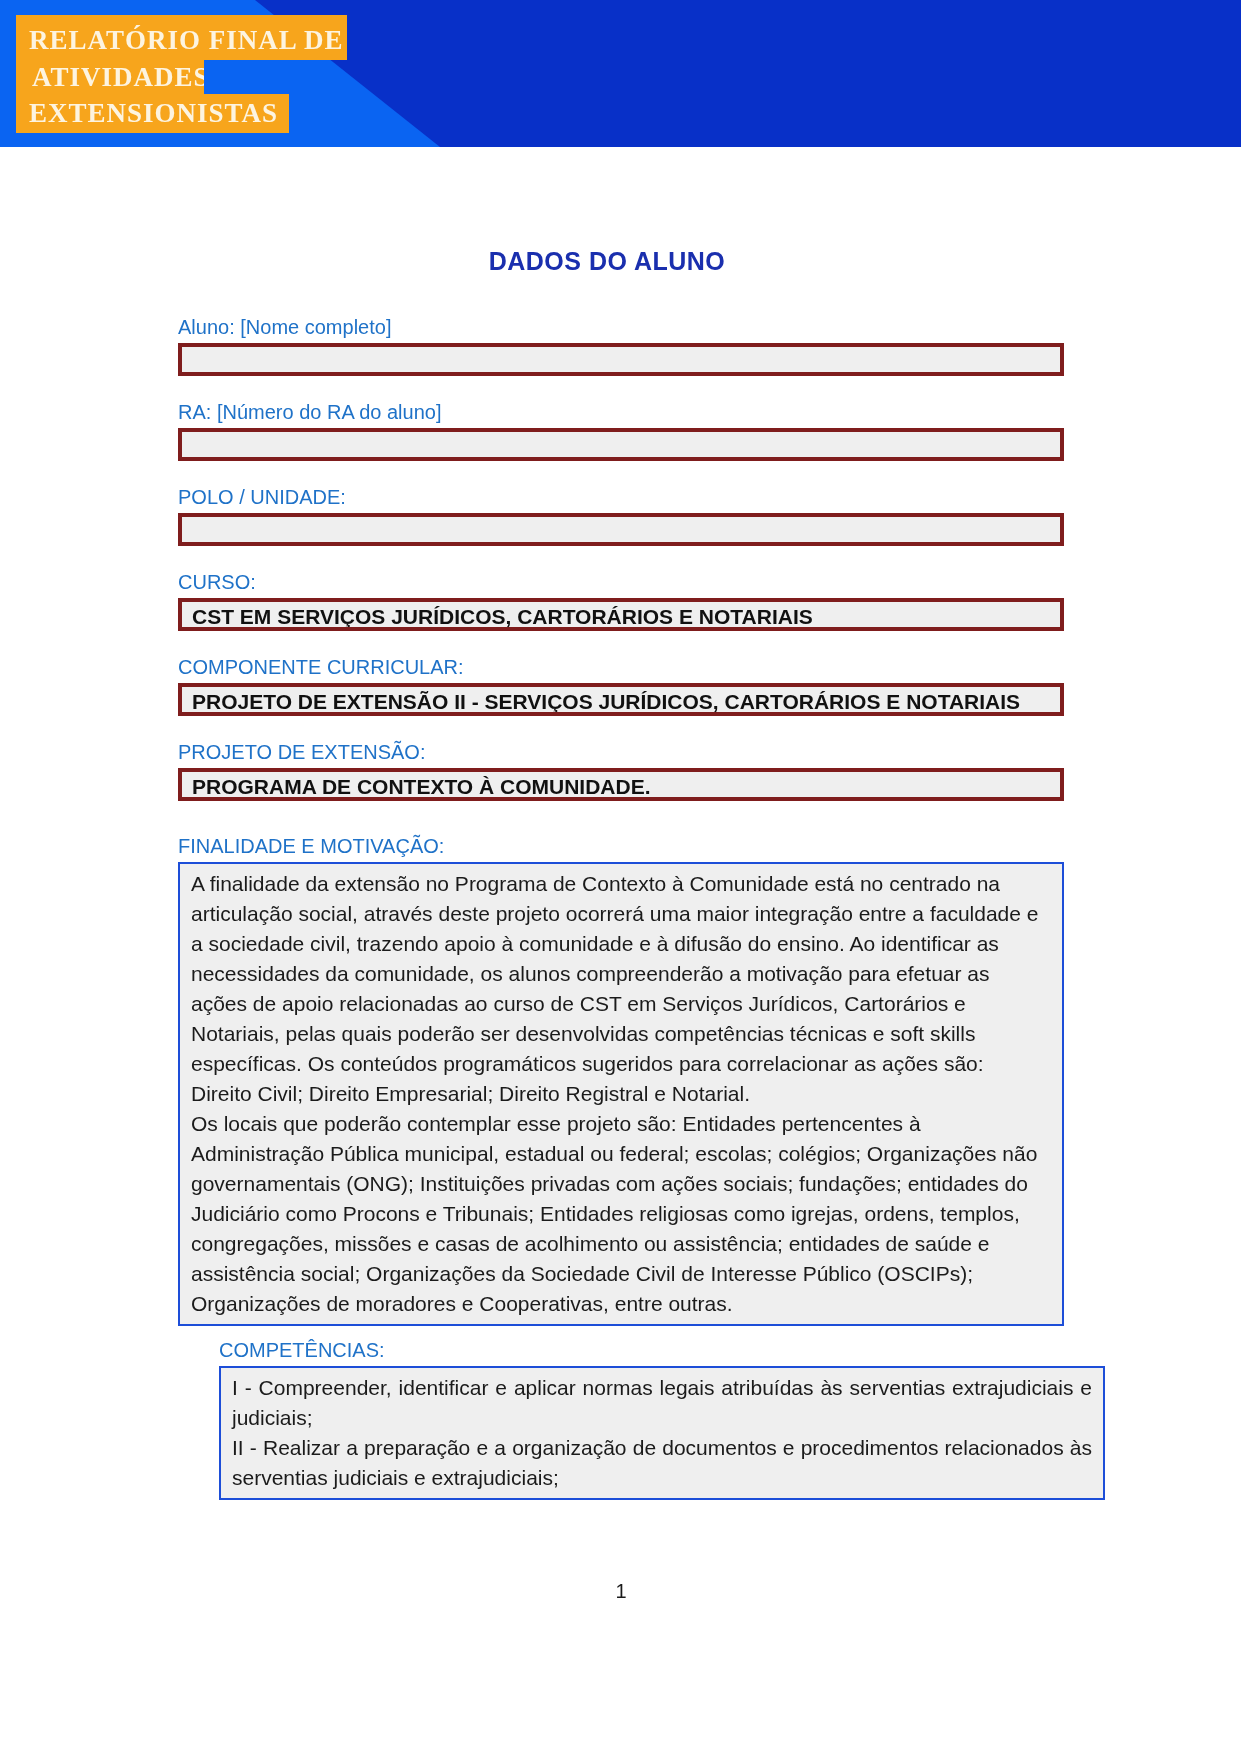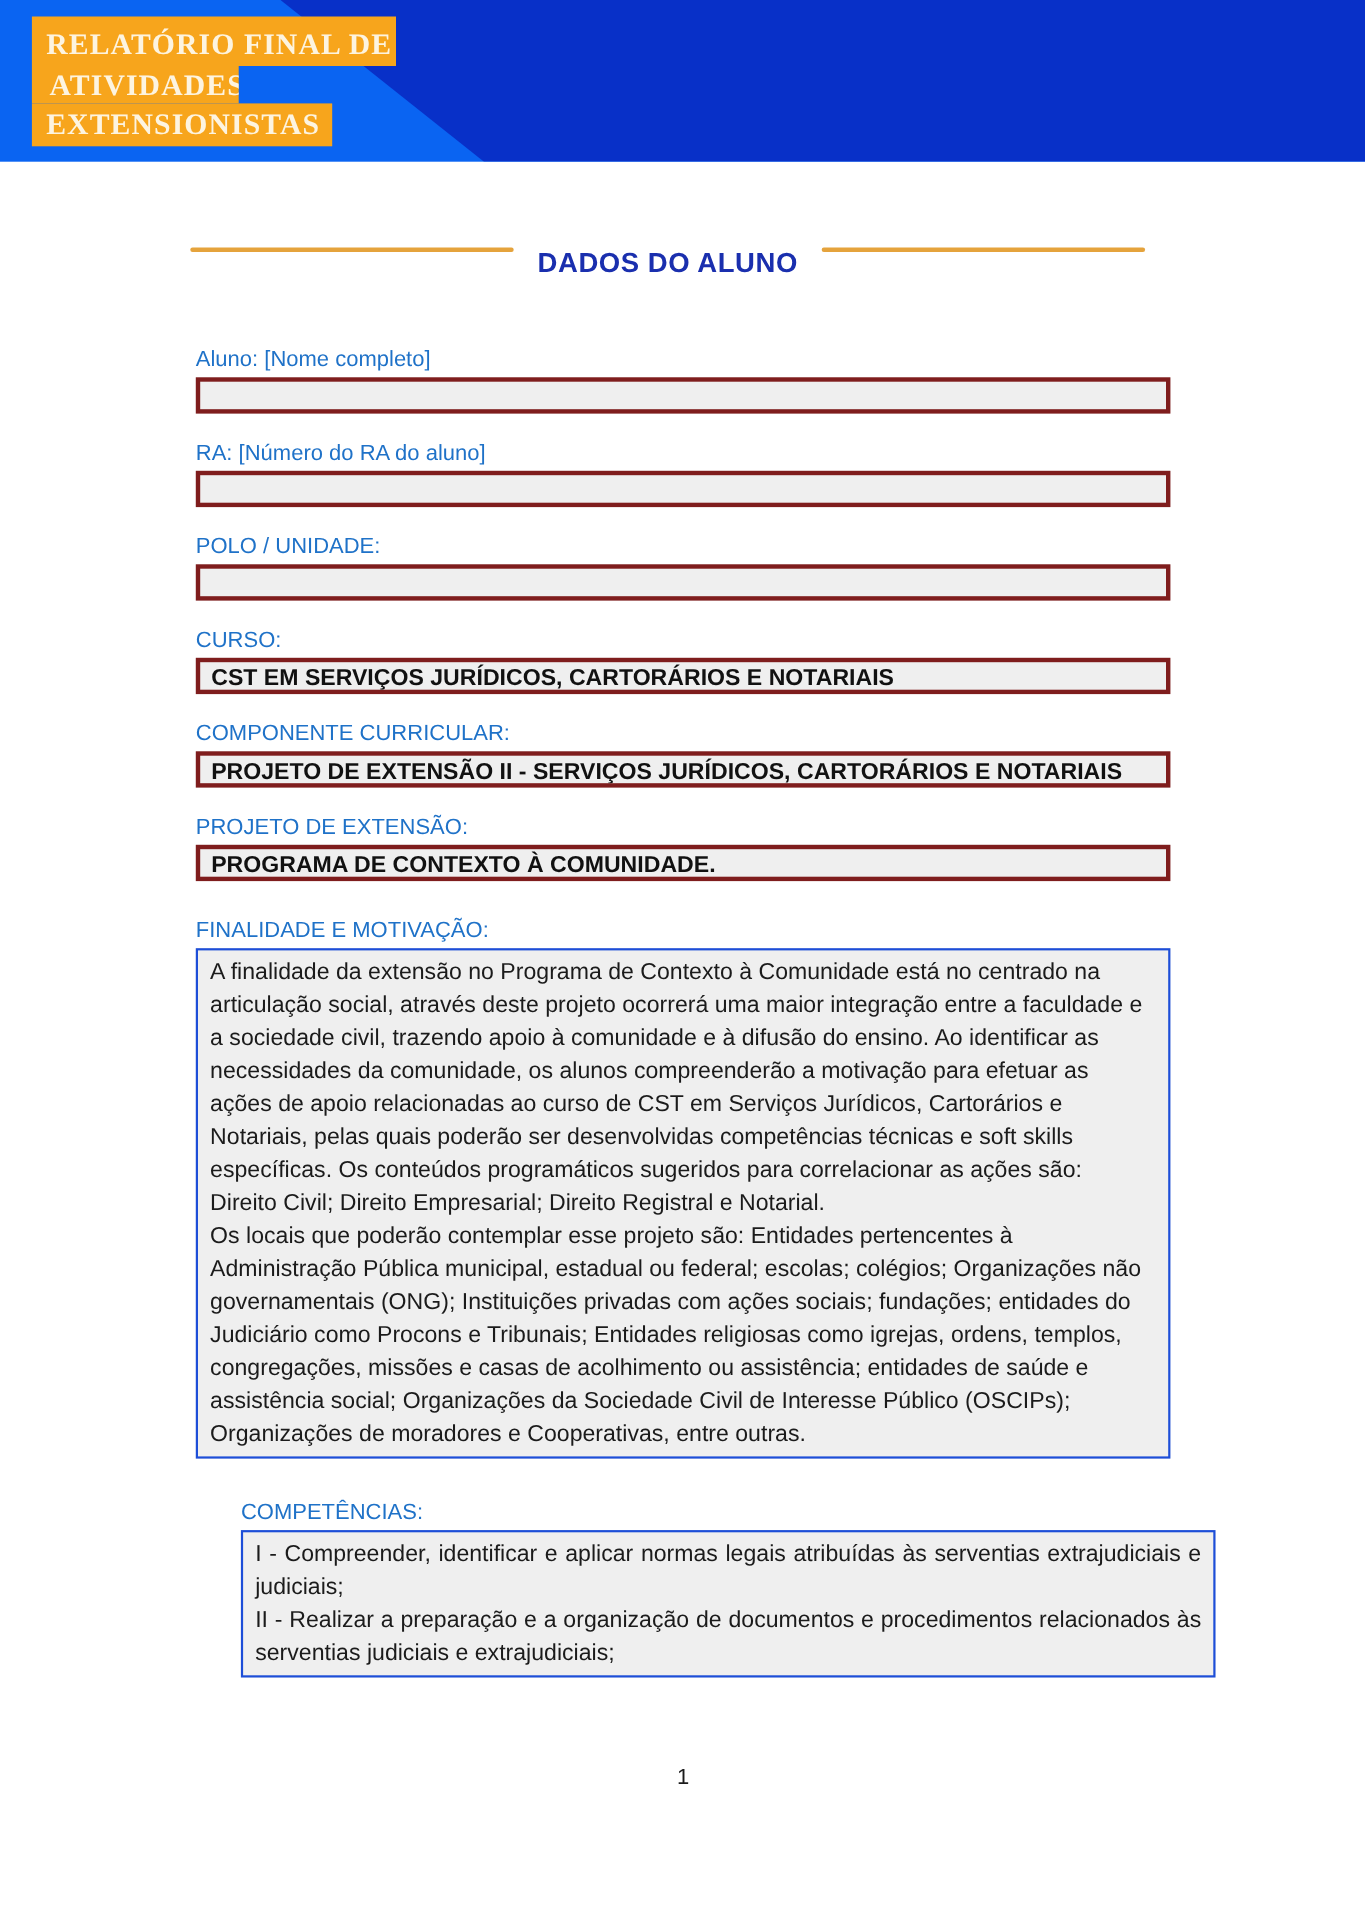--- a/index.html
+++ b/index.html
@@ -21,21 +21,21 @@
     overflow: hidden;
   }
   .banner-dark {
     position: absolute;
     inset: 0;
     background: #0830c8;
     clip-path: polygon(255px 0, 100% 0, 100% 100%, 440px 100%);
   }
   .banner-title {
     position: absolute;
-    left: 29px;
+    left: 16px;
     top: 15px;
     z-index: 2;
   }
   .banner-line {
     box-sizing: border-box;
     background: #f7a51c;
     color: #fdf4e0;
     font-family: "Liberation Serif", serif;
     font-weight: bold;
     font-size: 27px;
@@ -55,22 +55,24 @@
     width: 886px;
   }
 
   
   .section-title-row {
     position: relative;
     left: -5px;
     width: 868px;
     margin-top: 78px;
     display: flex;
+    align-items: center;
     gap: 22px;
     height: 30px;
+    flex-direction: column;
   }
   .rule {
     flex: 1;
     height: 4px;
     background: #e5a33c;
     border-radius: 2px;
   }
   .section-title {
     margin: 0;
     font-size: 25px;
@@ -111,21 +113,21 @@
     font-size: 21px;
     line-height: 30px;
     color: #1b1b1b;
   }
   .text-box.preline { white-space: pre-line; }
   .text-box p { margin: 0; text-align: justify; }
 
   .mt-first { margin-top: 60px; }
   .mt-std   { margin-top: 24px; }
   .mt-fin   { margin-top: 33px; }
-  .mt-comp  { margin-top: 37px; padding-left: 41px; }
+  .mt-comp  { margin-top: 12px; padding-left: 41px; }
 
   .page-number {
     margin-top: 80px;
     width: 100%;
     text-align: center;
     font-size: 20px;
     color: #1b1b1b;
   }
 </style>
 </head>

